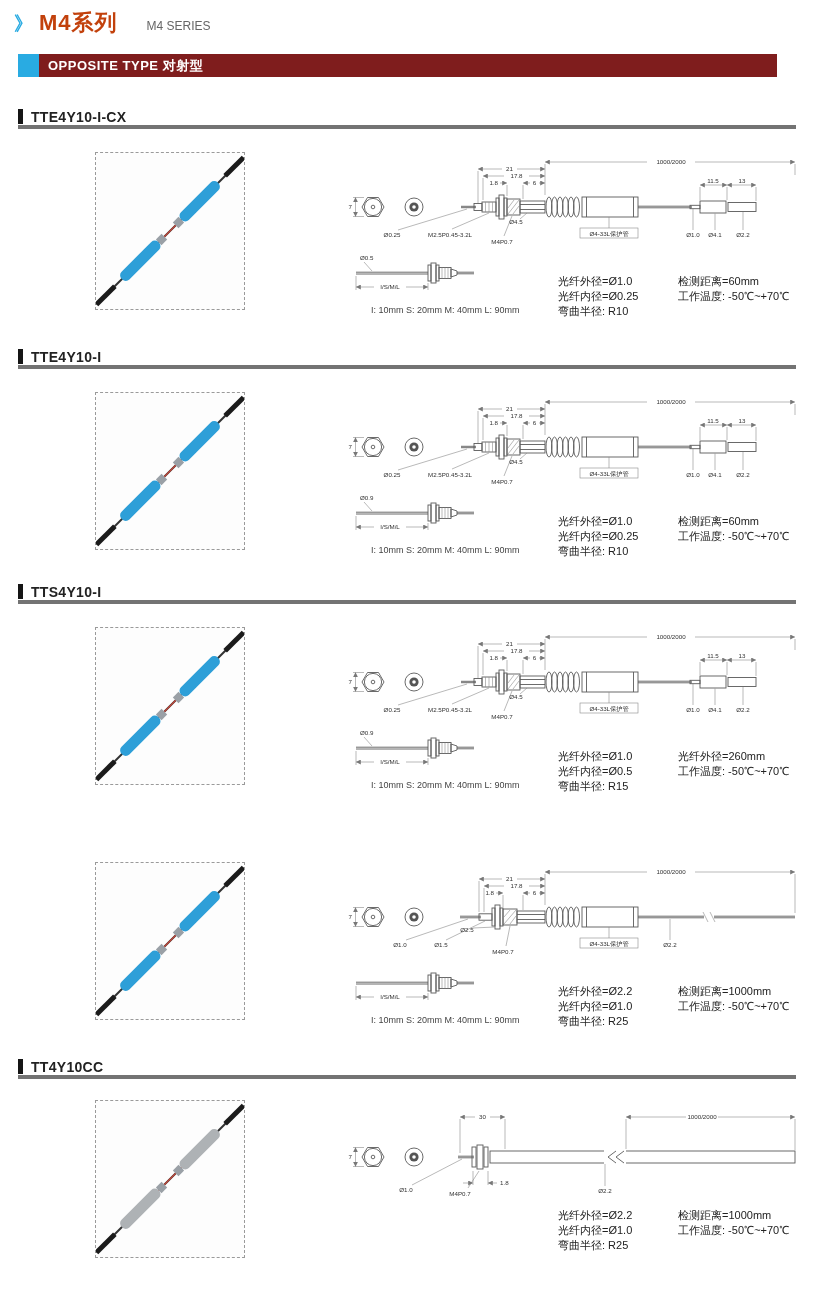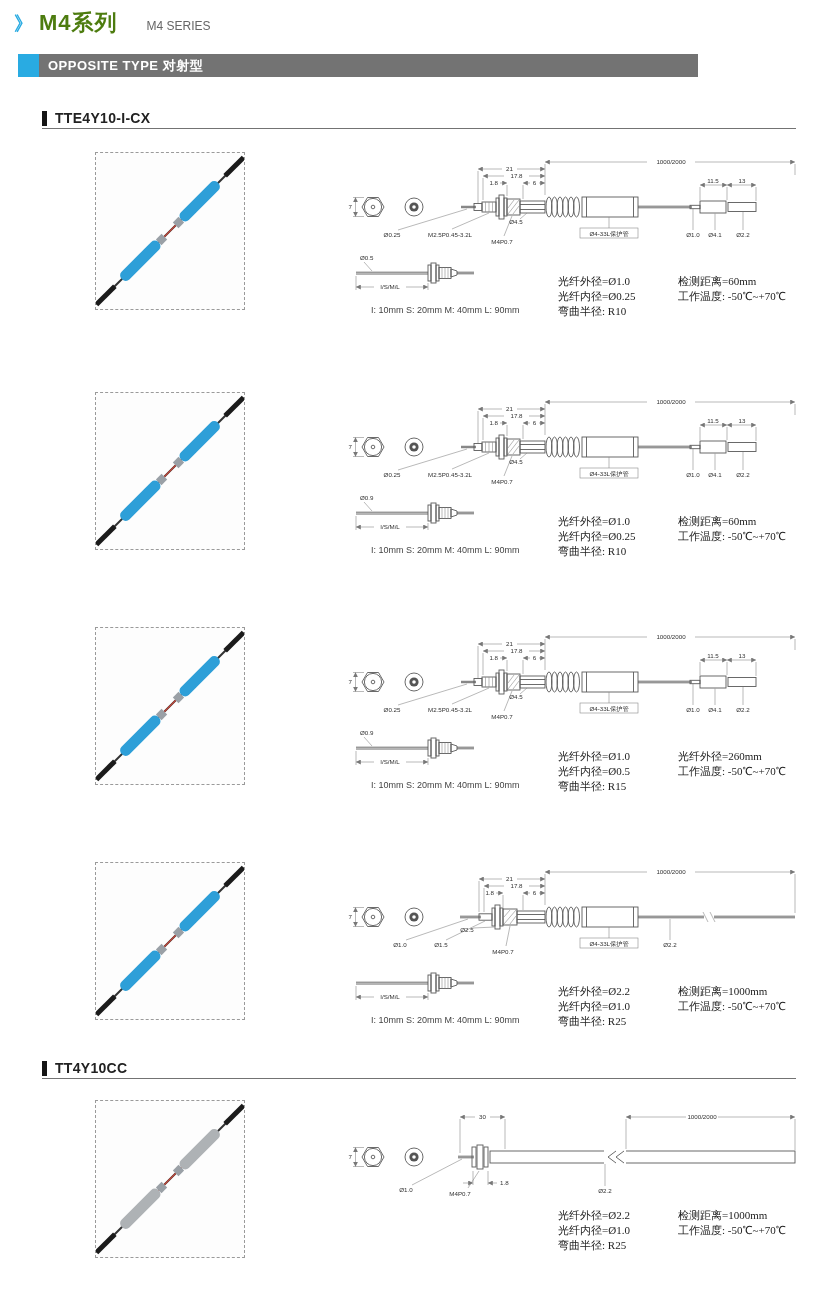--- a/index.html
+++ b/index.html
@@ -1,44 +1,44 @@
 <!DOCTYPE html>
 <html><head>
 <meta charset="utf-8">
 <style>
   * { box-sizing: border-box; }
   body { margin:0; background:#e9e9e9; font-family:"Liberation Sans", sans-serif; }
   .page { position:relative; width:814px; height:1299px; margin:0 auto; background:#fff; overflow:hidden; }
 
   .hdr { position:absolute; top:8px; left:14px; display:flex; align-items:baseline; }
   .chev { color:#29abe2; font-size:19px; font-weight:bold; margin-right:6px; }
-  .t-cn { color:#4d7c0f; font-size:22px; font-weight:bold; letter-spacing:1px; }
+  .t-cn { color:#c2410c; font-size:22px; font-weight:bold; letter-spacing:1px; }
   .t-en { color:#666; font-size:12px; margin-left:6px;padding-left:23px; }
 
-  .banner { position:absolute; top:54px; left:18px; width:680px; height:23px; background:#737373; display:flex; align-items:center; }
+  .banner { position:absolute; top:54px; left:18px; width:759px; height:23px; background:#7f1d1d; display:flex; align-items:center; }
   .banner-accent { width:21px; height:23px; background:#29abe2; flex:none; }
   .banner-label { color:#fff; font-size:13px; font-weight:bold; padding-left:9px; letter-spacing:.5px; }
 
   .product { position:absolute; left:18px; width:778px; }
   #s1 { top:108px;  height:240px; }
   #s2 { top:348px;  height:235px; }
   #s3 { top:583px;  height:235px; }
   #s4 { top:818px;  height:240px; }
   #s5 { top:1058px; height:238px; }
 
-  .sec-head { height:21px; border-bottom:1px solid #737373; display:flex; align-items:center; gap:8px;margin-left:24px; }
+  .sec-head { height:21px; border-bottom:4px solid #737373; display:flex; align-items:center; gap:8px; }
   .bar { width:5px; height:15px; background:#151515; flex:none; }
   .model { margin:0; font-size:14px; color:#222; font-weight:bold; letter-spacing:.3px; }
 
   .sec-body { position:absolute; left:0; top:21px; right:0; bottom:0; }
   .photo-box { position:absolute; left:77px; top:23px; width:150px; height:158px; border:1px dashed #9a9a9a; background:#fdfdfd; overflow:hidden; }
   .svg-main  { position:absolute; left:322px; top:26px; }
   .svg-small { position:absolute; left:332px; top:124px; }
   .note  { position:absolute; left:353px; top:176px; font-size:9px; color:#444; }
-  .specs { position:absolute; font-size:11px; color:#222; line-height:15px; white-space:nowrap;font-family:Liberation Serif, serif; }
+  .specs { position:absolute; font-size:11px; color:#222; line-height:15px; white-space:nowrap; }
   .specs-l { left:540px; top:145px; }
   .specs-r { left:660px; top:145px; }
   #s5 .photo-box { top:21px; }
   #s5 .specs-l { top:129px; }
   #s5 .specs-r { top:129px; }
 
   svg .ln  { fill:none; stroke:#5a5a5a; stroke-width:0.9; }
   svg .dim { fill:none; stroke:#8a8a8a; stroke-width:0.6; }
   svg .t   { font-size:6.2px; fill:#333; font-family:"Liberation Sans", sans-serif; }
   svg .tc  { text-anchor:middle; }
@@ -224,20 +224,24 @@
         <div>弯曲半径: R10</div>
       </div>
       <div class="specs specs-r">
         <div>检测距离=60mm</div>
         <div>工作温度: -50℃~+70℃</div>
       </div>
     </div>
   </section>
 
   <section class="product" id="s2">
+    <div class="sec-head">
+      <span class="bar"></span>
+      <h2 class="model">TTE4Y10-I</h2>
+    </div>
     <div class="sec-body">
       <div class="photo-box">
         <svg width="148" height="156" viewBox="0 0 148 156">
           <g transform="rotate(-45 74 78)">
             <line x1="-30" y1="78" x2="178" y2="78" stroke="#333" stroke-width="2"></line>
             <line x1="56" y1="78" x2="92" y2="78" stroke-width="1.4" stroke="#c0473a"></line>
             <rect x="58" y="74" width="8" height="8" fill="#9aa0a6"></rect>
             <rect x="82" y="74" width="8" height="8" fill="#9aa0a6"></rect>
             <rect x="6" y="72.5" width="52" height="11" rx="5" fill="#2e9fd8"></rect>
             <rect x="90" y="72.5" width="52" height="11" rx="5" fill="#2e9fd8"></rect>
@@ -382,20 +386,24 @@
         <div>弯曲半径: R10</div>
       </div>
       <div class="specs specs-r">
         <div>检测距离=60mm</div>
         <div>工作温度: -50℃~+70℃</div>
       </div>
     </div>
   </section>
 
   <section class="product" id="s3">
+    <div class="sec-head">
+      <span class="bar"></span>
+      <h2 class="model">TTS4Y10-I</h2>
+    </div>
     <div class="sec-body">
       <div class="photo-box">
         <svg width="148" height="156" viewBox="0 0 148 156">
           <g transform="rotate(-45 74 78)">
             <line x1="-30" y1="78" x2="178" y2="78" stroke="#333" stroke-width="2"></line>
             <line x1="56" y1="78" x2="92" y2="78" stroke-width="1.4" stroke="#c0473a"></line>
             <rect x="58" y="74" width="8" height="8" fill="#9aa0a6"></rect>
             <rect x="82" y="74" width="8" height="8" fill="#9aa0a6"></rect>
             <rect x="6" y="72.5" width="52" height="11" rx="5" fill="#2e9fd8"></rect>
             <rect x="90" y="72.5" width="52" height="11" rx="5" fill="#2e9fd8"></rect>

